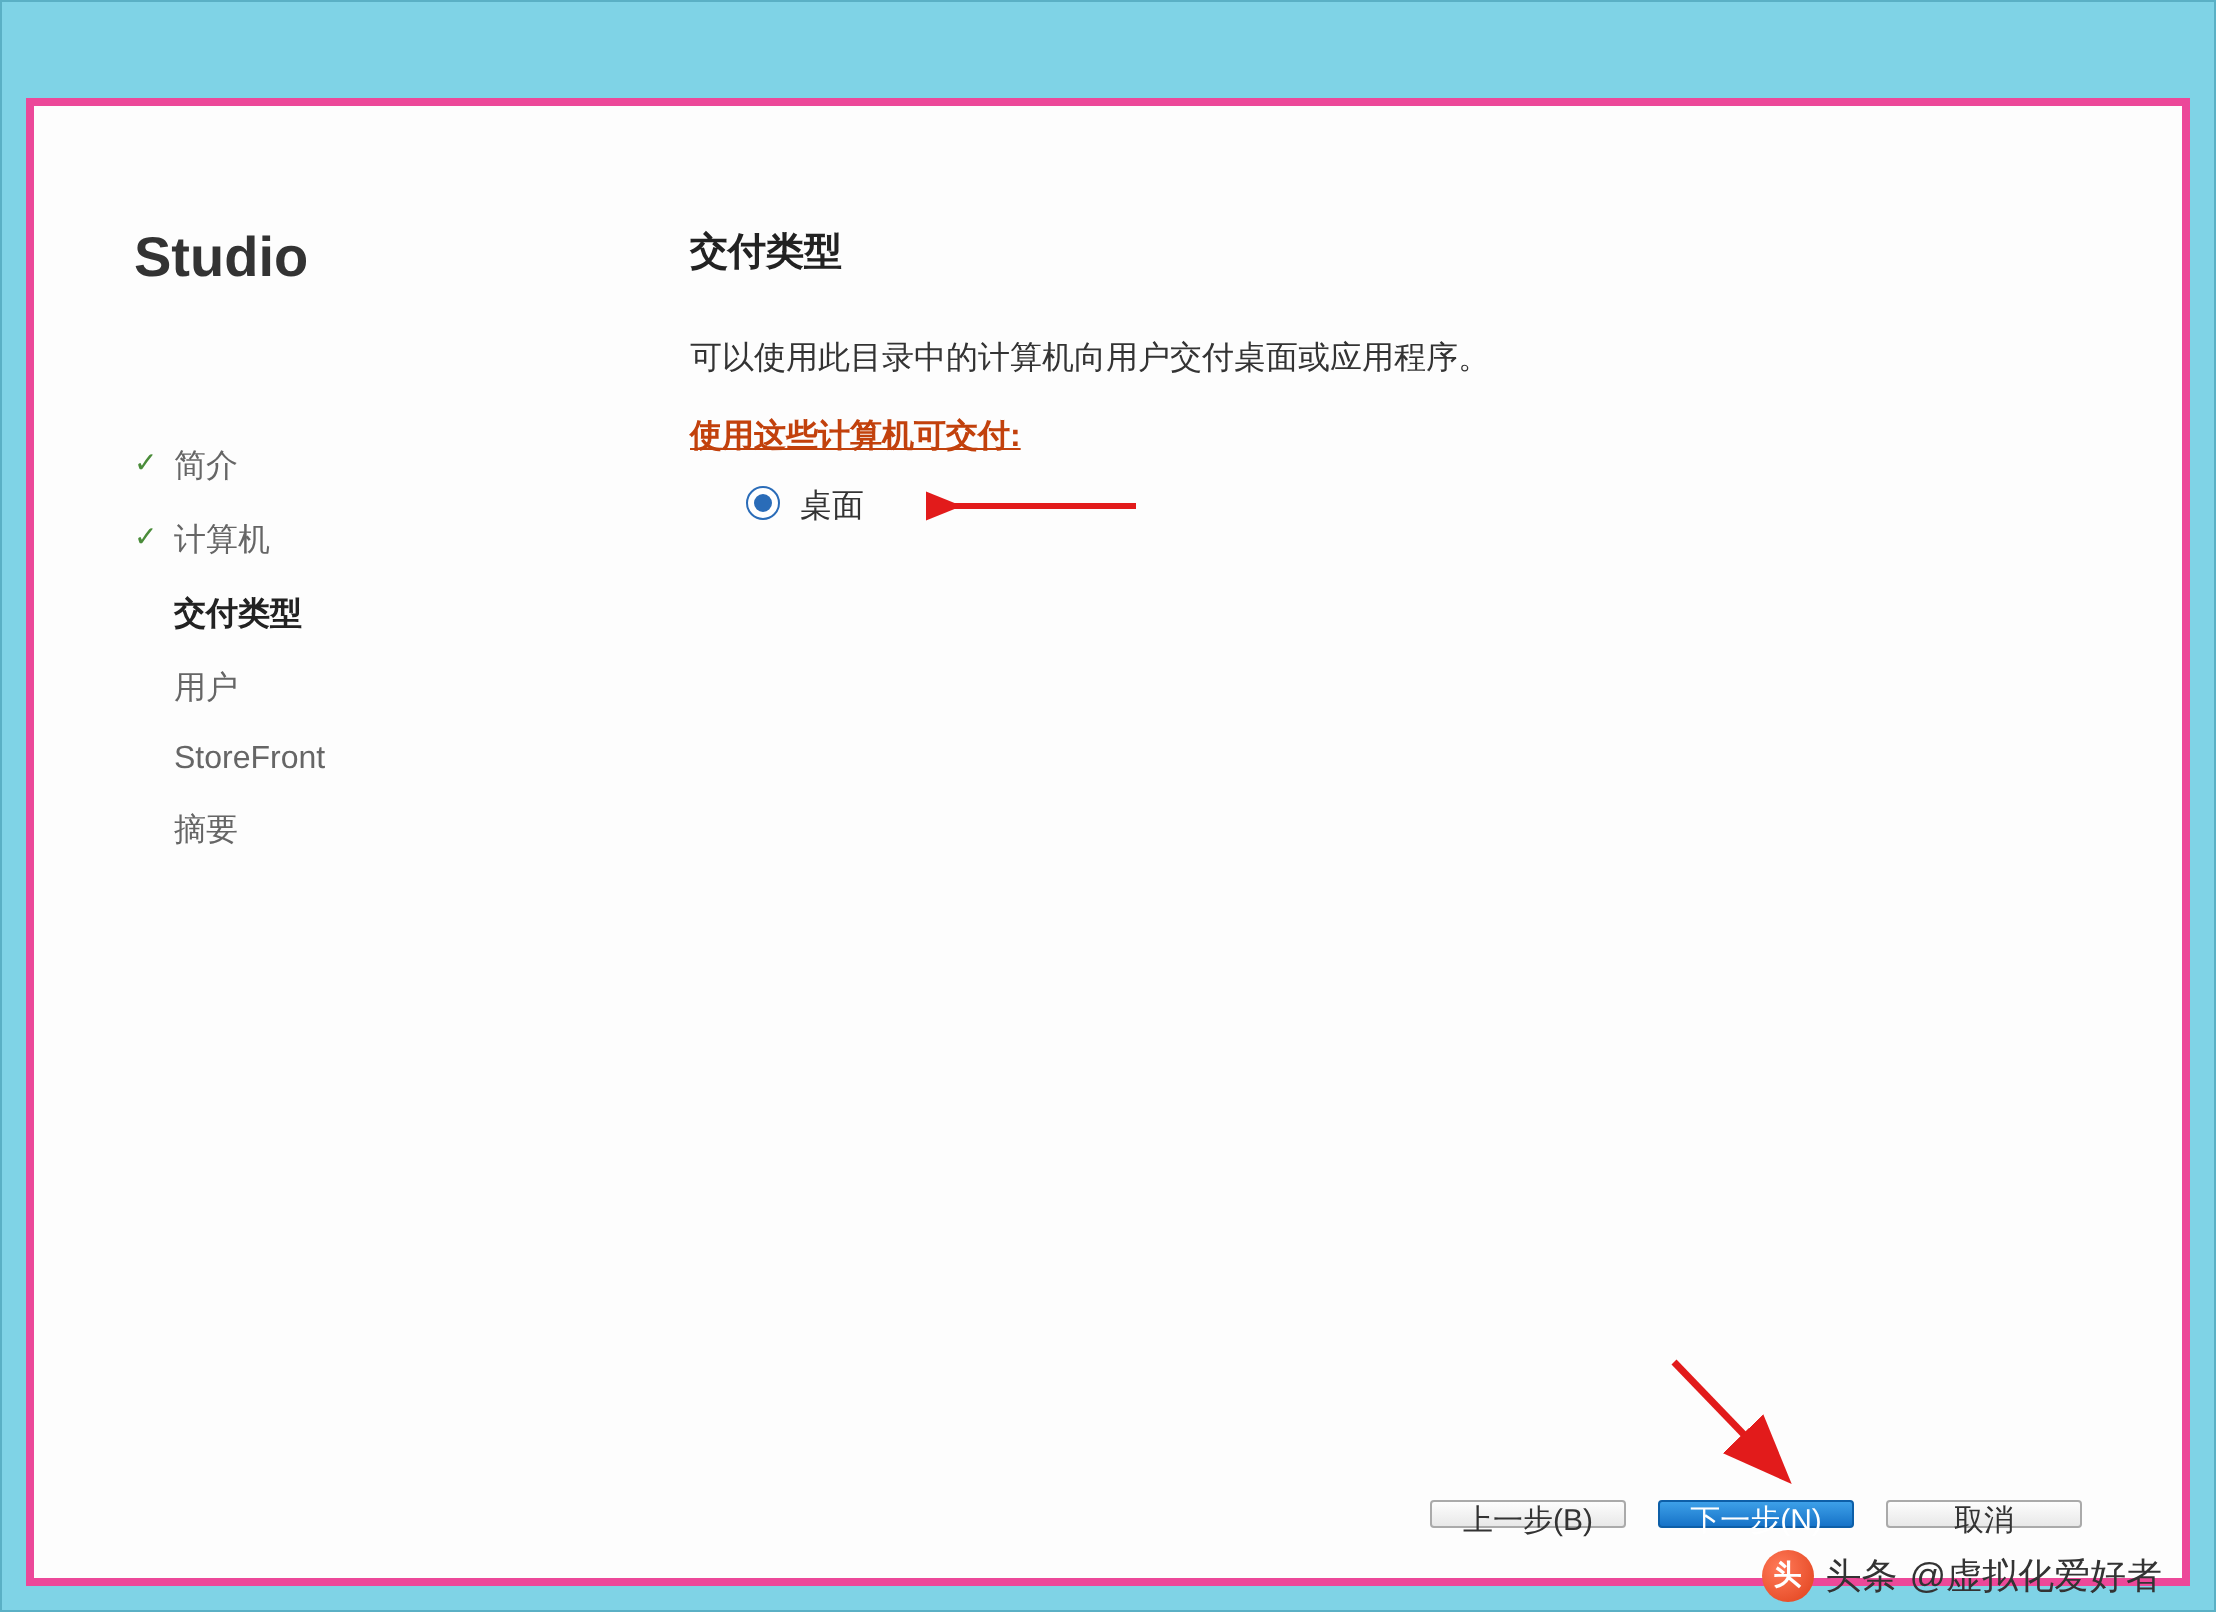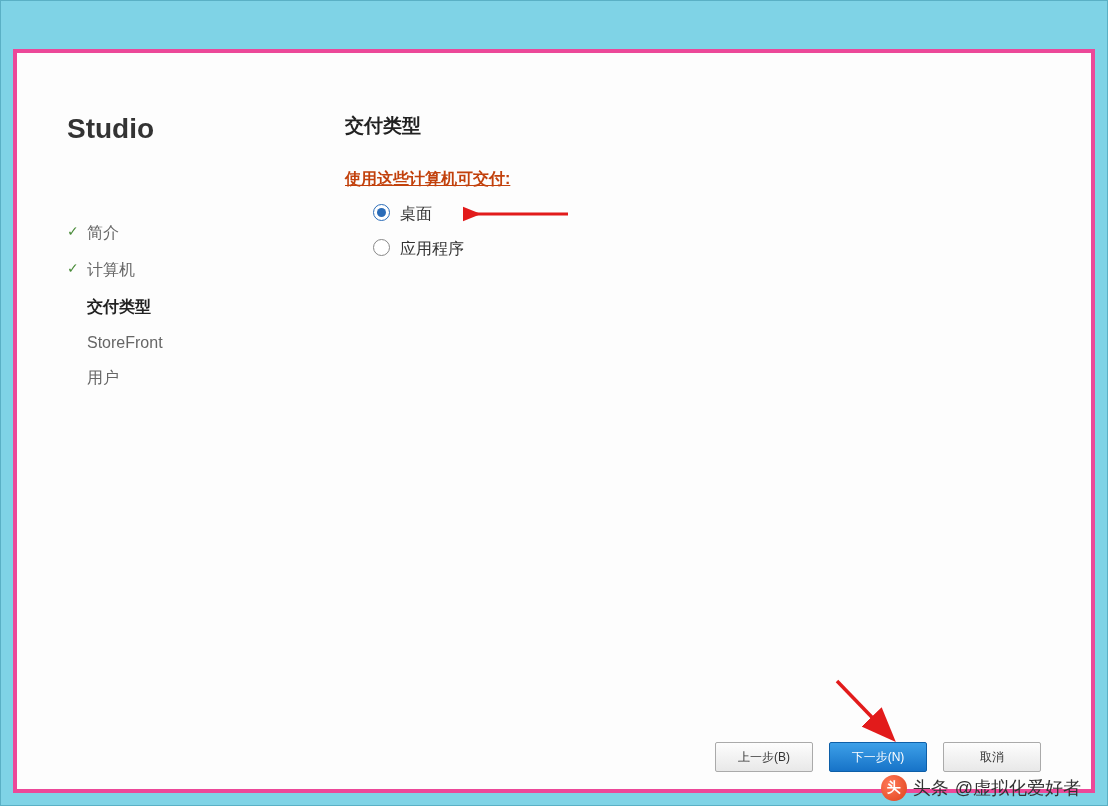--- a/index.html
+++ b/index.html
@@ -151,24 +151,24 @@
       height: 64px;
       display: flex;
       align-items: center;
       justify-content: flex-end;
       padding-right: 50px;
       gap: 16px;
       position: relative;
     }
     .btn {
       min-width: 98px;
-      height: 30px;
+      height: 14px;
       border: 1px solid #aaa;
       background: linear-gradient(to bottom, #fdfdfd, #e8e8e8);
-      font-size: 12px;
+      font-size: 15px;
       color: #333;
       cursor: pointer;
       font-family: inherit;
       border-radius: 2px;
     }
     .btn.primary {
       background: linear-gradient(to bottom, #3da0e8, #1773c8);
       border: 1px solid #0d5fa8;
       color: #fff;
     }
@@ -218,48 +218,48 @@
           <li class="step completed">
             <span>简介</span>
           </li>
           <li class="step completed">
             <span>计算机</span>
           </li>
           <li class="step current">
             <span>交付类型</span>
           </li>
           <li class="step pending">
+            <span>用户</span>
+          </li>
+          <li class="step pending">
             <span>StoreFront</span>
           </li>
           <li class="step pending">
-            <span>用户</span>
+            <span>摘要</span>
           </li>
         </ul>
       </div>
 
       <div class="content">
         <h2>交付类型</h2>
+        <p class="desc">可以使用此目录中的计算机向用户交付桌面或应用程序。</p>
         <p class="subhead">使用这些计算机可交付:</p>
 
         <div class="radio-group">
           <label class="radio-item">
             <span class="radio selected"></span>
             <span>桌面</span>
             <svg class="arrow-red" viewBox="0 0 110 16">
               <defs>
                 <marker id="ah1" markerWidth="10" markerHeight="8" refX="2" refY="4" orient="auto">
                   <polygon points="10,0 0,4 10,8" fill="#e21b1b"></polygon>
                 </marker>
               </defs>
               <line x1="105" y1="8" x2="12" y2="8" stroke="#e21b1b" stroke-width="3" marker-end="url(#ah1)"></line>
             </svg>
-          </label>
-          <label class="radio-item">
-            <span class="radio"></span>
-            <span>应用程序</span>
           </label>
         </div>
       </div>
     </div>
 
     <div class="button-bar">
       <svg class="arrow-next" viewBox="0 0 80 80">
         <defs>
           <marker id="ah2" markerWidth="10" markerHeight="8" refX="8" refY="4" orient="auto">
             <polygon points="0,0 10,4 0,8" fill="#e21b1b"></polygon>

